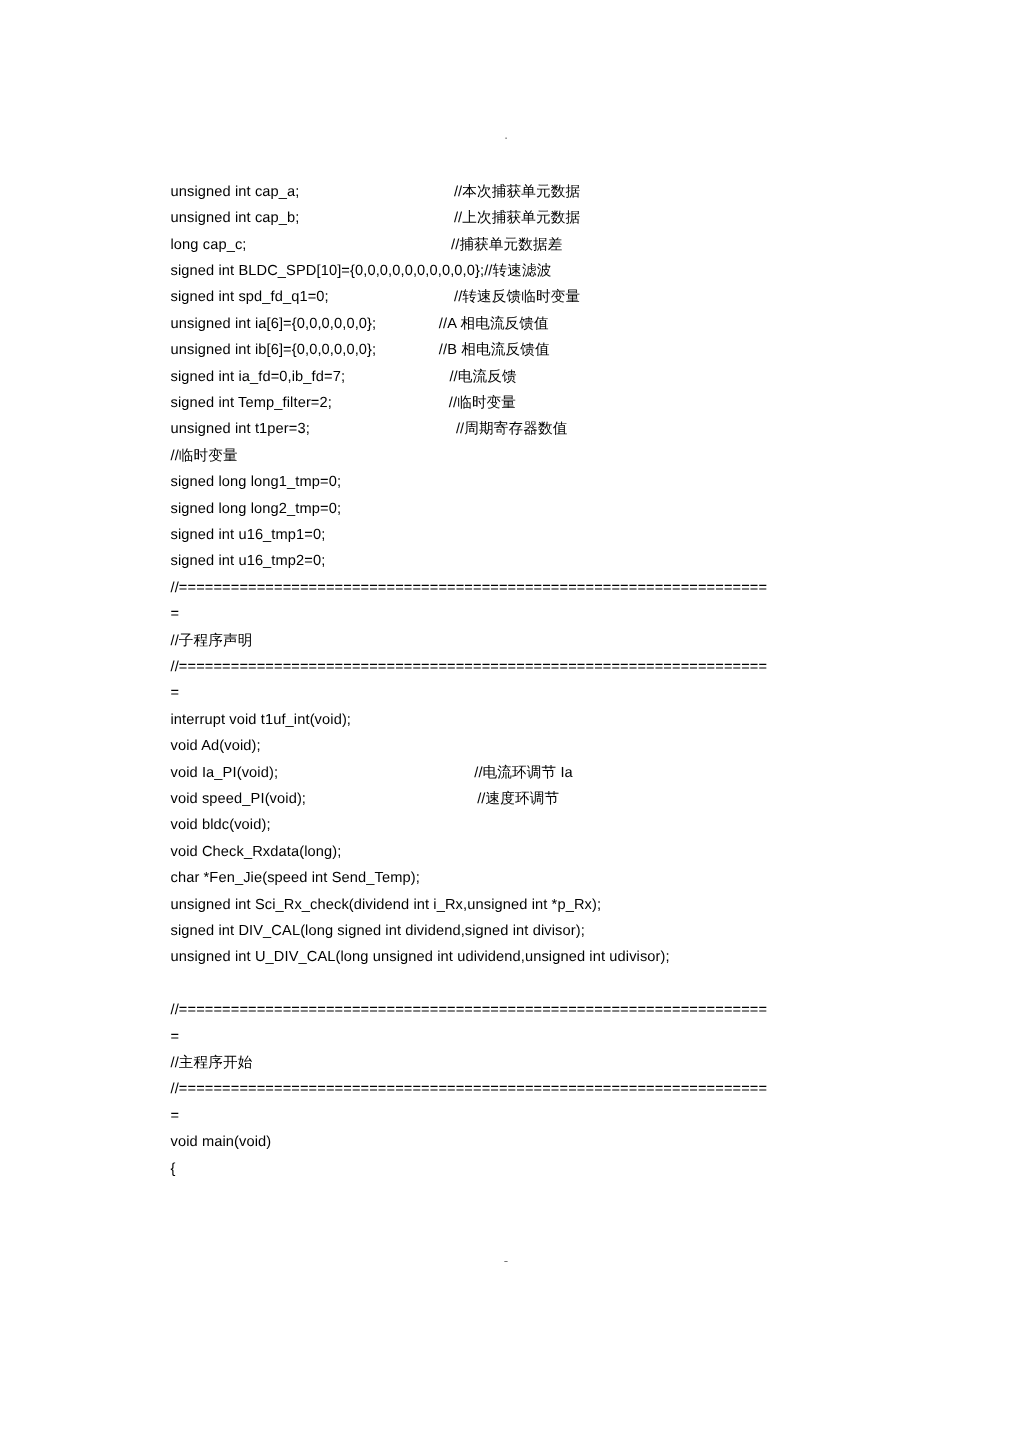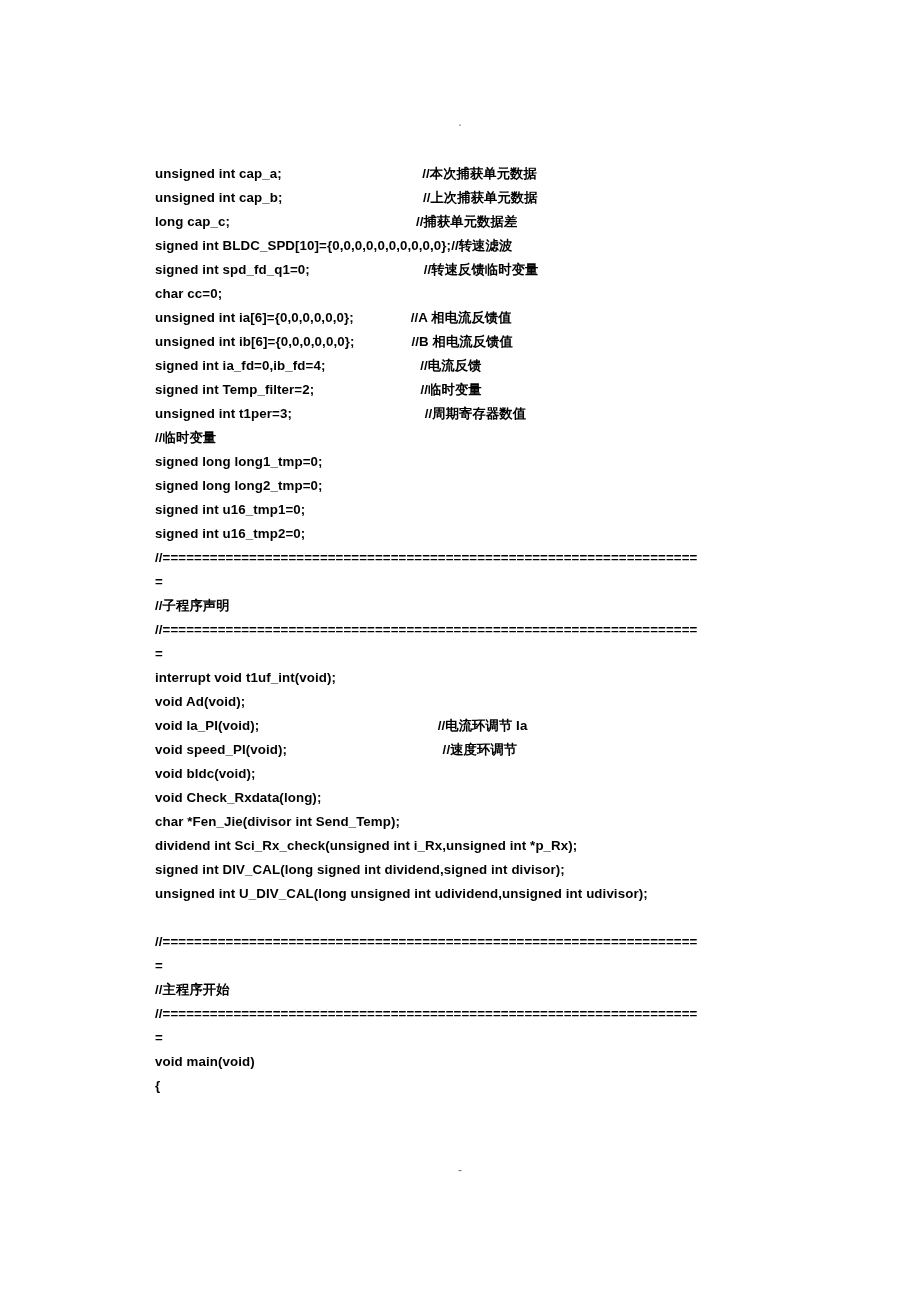--- a/index.html
+++ b/index.html
@@ -21,58 +21,56 @@
     text-align: center;
     color: #737373;
     font-size: 12px;
   }
   .top-dot { margin-bottom: 28px; }
   .bottom-dash { margin-top: 60px; }
   .line {
     white-space: pre;
     font-family: Arial, "Microsoft YaHei", "SimSun", sans-serif;
     letter-spacing: 0.1px;
-    font-weight: bold;
   }
 </style>
 </head>
 <body>
 
 <div class="page">
   <div class="top-dot">.</div>
   <div id="code-block">
       <div class="line">unsigned int cap_a;                                     //本次捕获单元数据</div>
       <div class="line">unsigned int cap_b;                                     //上次捕获单元数据</div>
       <div class="line">long cap_c;                                                 //捕获单元数据差</div>
       <div class="line">signed int BLDC_SPD[10]={0,0,0,0,0,0,0,0,0,0};//转速滤波</div>
       <div class="line">signed int spd_fd_q1=0;                              //转速反馈临时变量</div>
-      <div class="line">char cc=0;</div>
       <div class="line">unsigned int ia[6]={0,0,0,0,0,0};               //A 相电流反馈值</div>
       <div class="line">unsigned int ib[6]={0,0,0,0,0,0};               //B 相电流反馈值</div>
-      <div class="line">signed int ia_fd=0,ib_fd=4;                         //电流反馈</div>
+      <div class="line">signed int ia_fd=0,ib_fd=7;                         //电流反馈</div>
       <div class="line">signed int Temp_filter=2;                            //临时变量</div>
       <div class="line">unsigned int t1per=3;                                   //周期寄存器数值</div>
       <div class="line">//临时变量</div>
       <div class="line">signed long long1_tmp=0;</div>
       <div class="line">signed long long2_tmp=0;</div>
       <div class="line">signed int u16_tmp1=0;</div>
       <div class="line">signed int u16_tmp2=0;</div>
       <div class="line">//====================================================================</div>
       <div class="line">=</div>
       <div class="line">//子程序声明</div>
       <div class="line">//====================================================================</div>
       <div class="line">=</div>
       <div class="line">interrupt void t1uf_int(void);</div>
       <div class="line">void Ad(void);</div>
       <div class="line">void Ia_PI(void);                                               //电流环调节 Ia</div>
       <div class="line">void speed_PI(void);                                         //速度环调节</div>
       <div class="line">void bldc(void);</div>
       <div class="line">void Check_Rxdata(long);</div>
-      <div class="line">char *Fen_Jie(divisor int Send_Temp);</div>
-      <div class="line">dividend int Sci_Rx_check(unsigned int i_Rx,unsigned int *p_Rx);</div>
+      <div class="line">char *Fen_Jie(speed int Send_Temp);</div>
+      <div class="line">unsigned int Sci_Rx_check(dividend int i_Rx,unsigned int *p_Rx);</div>
       <div class="line">signed int DIV_CAL(long signed int dividend,signed int divisor);</div>
       <div class="line">unsigned int U_DIV_CAL(long unsigned int udividend,unsigned int udivisor);</div>
       <div class="line">&nbsp;</div>
       <div class="line">//====================================================================</div>
       <div class="line">=</div>
       <div class="line">//主程序开始</div>
       <div class="line">//====================================================================</div>
       <div class="line">=</div>
       <div class="line">void main(void)</div>
       <div class="line">{</div>

